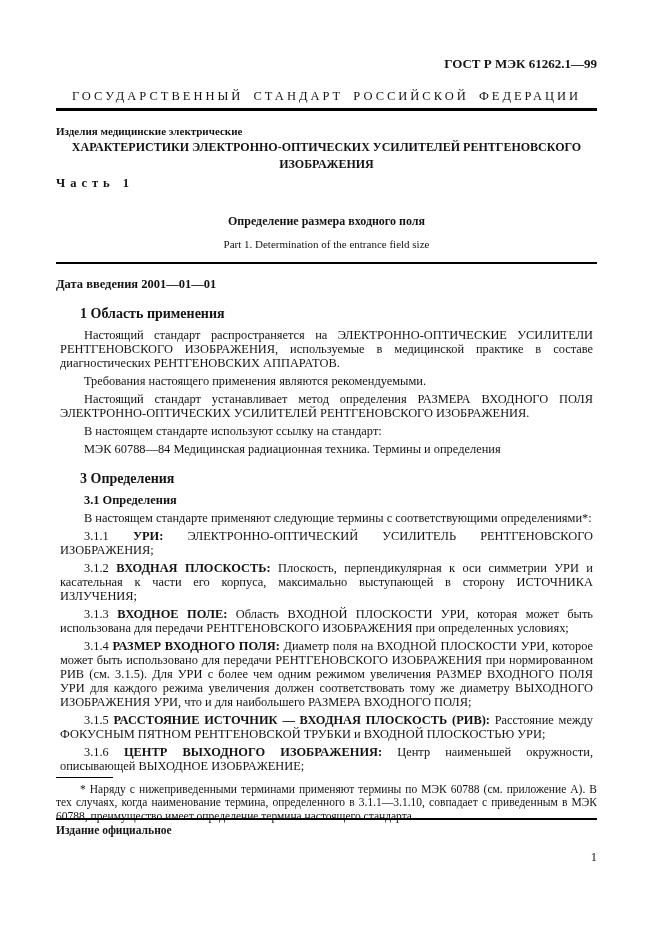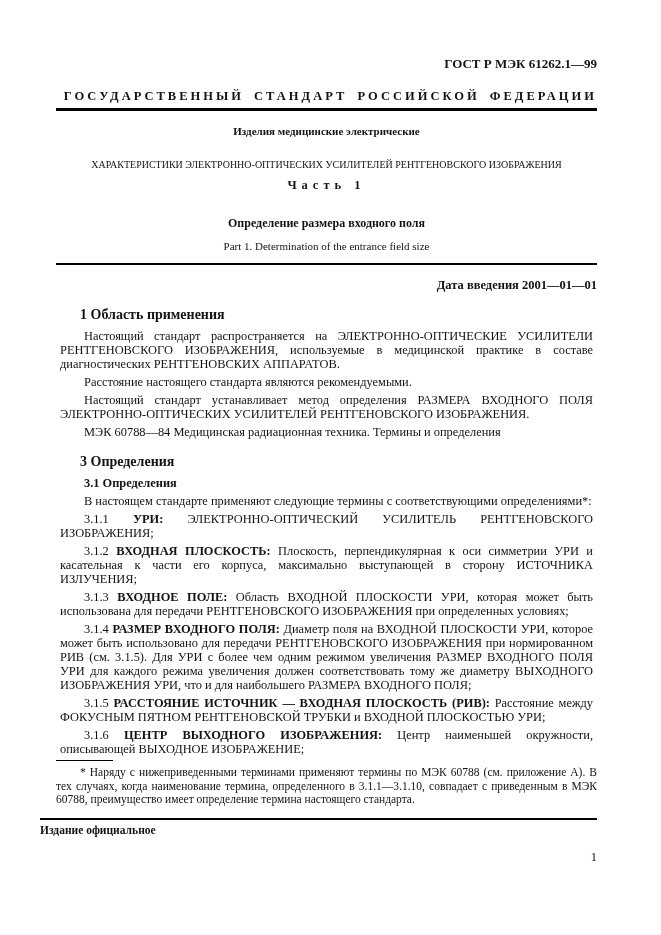--- a/index.html
+++ b/index.html
@@ -11,56 +11,56 @@
   }
   .page{
     position:relative;box-sizing:border-box;
     width:661px;height:935px;
     padding:56px 64px 0 56px;
   }
   .doc-number{
     text-align:right;font-weight:bold;font-size:13px;line-height:16px;
   }
   .fed-header{
-    margin-top:17px;text-align:right;font-weight:bold;
+    margin-top:17px;text-align:center;font-weight:normal;
     font-size:12.5px;line-height:15px;letter-spacing:3px;word-spacing:4px;
     white-space:nowrap;
   }
   .rule-header{height:3px;background:#000;margin-top:4px;}
-  .subject{margin-top:14px;text-align:center;font-weight:bold;font-size:11px;line-height:13px;}
+  .subject{margin-top:14px;text-align:left;font-weight:bold;font-size:11px;line-height:13px;}
   .main-title{
-    margin-top:19px;text-align:center;font-weight:normal;
-    font-size:10px;line-height:16.5px;
+    margin-top:1px;text-align:center;font-weight:bold;
+    font-size:12px;line-height:16.5px;
   }
   .part-label{
-    margin-top:4px;text-align:center;font-weight:bold;
+    margin-top:4px;font-weight:bold;
     font-size:12.5px;line-height:14px;letter-spacing:5px;font-family:Liberation Serif, serif;
   }
   .subtitle{margin-top:24px;text-align:center;font-weight:bold;font-size:12px;line-height:14px;}
   .title-en{margin-top:10px;text-align:center;font-size:11px;line-height:13.5px;}
   .rule-mid{height:2px;background:#000;margin-top:10px;}
-  .effective-date{margin-top:13px;text-align:right;font-weight:bold;font-size:12.5px;line-height:14px;}
+  .effective-date{margin-top:13px;text-align:left;font-weight:bold;font-size:12.5px;line-height:14px;}
   .sec-heading{
     margin:15px 0 6px 0;font-size:14px;font-weight:bold;line-height:16px;
     text-indent:24px;
   }
   .body-copy .sec-heading + .body-par{margin-top:0;}
   .body-par{
     margin:4px;font-size:12.4px;line-height:14px;
     text-align:justify;text-indent:24px;
   }
   .body-par .b{font-weight:bold;}
   .footnote-block{margin-top:4px;}
   .footnote-rule{width:57px;height:1px;background:#000;}
   .footnote-text{
     margin:5px 0 0 0;font-size:11.5px;line-height:13.5px;
     text-align:justify;text-indent:24px;
   }
   .footer{
-    position:absolute;left:40px;right:64px;top:818px;
+    position:absolute;left:56px;right:64px;top:818px;
   }
   .footer-rule{height:2px;background:#000;}
   .edition{margin-top:3px;font-weight:bold;font-size:11.5px;line-height:14px;}
   .page-number{margin-top:13px;text-align:right;font-size:12.5px;line-height:14px;}
 </style>
 </head>
 <body>
 
 <div class="page">
 
@@ -78,22 +78,23 @@
     <div>Part 1. Determination of the entrance field size</div>
   </div>
 
   <div class="rule-mid"></div>
 
   <div class="effective-date">Дата введения 2001—01—01</div>
 
   <div class="body-copy">
       <h2 class="sec-heading">1 Область применения</h2>
       <p class="body-par"><span>Настоящий стандарт распространяется на ЭЛЕКТРОННО-ОПТИЧЕСКИЕ УСИЛИТЕЛИ РЕНТГЕНОВСКОГО ИЗОБРАЖЕНИЯ, используемые в медицинской практике в составе диагностических РЕНТГЕНОВСКИХ АППАРАТОВ.</span></p>
-      <p class="body-par"><span>Расстояние настоящего стандарта являются рекомендуемыми.</span></p>
+      <p class="body-par"><span>Требования настоящего применения являются рекомендуемыми.</span></p>
       <p class="body-par"><span>Настоящий стандарт устанавливает метод определения РАЗМЕРА ВХОДНОГО ПОЛЯ ЭЛЕКТРОННО-ОПТИЧЕСКИХ УСИЛИТЕЛЕЙ РЕНТГЕНОВСКОГО ИЗОБРАЖЕНИЯ.</span></p>
+      <p class="body-par"><span>В настоящем стандарте используют ссылку на стандарт:</span></p>
       <p class="body-par"><span>МЭК 60788—84 Медицинская радиационная техника. Термины и определения</span></p>
       <h2 class="sec-heading">3 Определения</h2>
       <p class="body-par"><span class="b">3.1 Определения</span></p>
       <p class="body-par"><span>В настоящем стандарте применяют следующие термины с соответствующими определениями*:</span></p>
       <p class="body-par"><span>3.1.1 </span><span class="b">УРИ:</span><span> ЭЛЕКТРОННО-ОПТИЧЕСКИЙ УСИЛИТЕЛЬ РЕНТГЕНОВСКОГО ИЗОБРАЖЕНИЯ;</span></p>
       <p class="body-par"><span>3.1.2 </span><span class="b">ВХОДНАЯ ПЛОСКОСТЬ:</span><span> Плоскость, перпендикулярная к оси симметрии УРИ и касательная к части его корпуса, максимально выступающей в сторону ИСТОЧНИКА ИЗЛУЧЕНИЯ;</span></p>
       <p class="body-par"><span>3.1.3 </span><span class="b">ВХОДНОЕ ПОЛЕ:</span><span> Область ВХОДНОЙ ПЛОСКОСТИ УРИ, которая может быть использована для передачи РЕНТГЕНОВСКОГО ИЗОБРАЖЕНИЯ при определенных условиях;</span></p>
       <p class="body-par"><span>3.1.4 </span><span class="b">РАЗМЕР ВХОДНОГО ПОЛЯ:</span><span> Диаметр поля на ВХОДНОЙ ПЛОСКОСТИ УРИ, которое может быть использовано для передачи РЕНТГЕНОВСКОГО ИЗОБРАЖЕНИЯ при нормированном РИВ (см. 3.1.5). Для УРИ с более чем одним режимом увеличения РАЗМЕР ВХОДНОГО ПОЛЯ УРИ для каждого режима увеличения должен соответствовать тому же диаметру ВЫХОДНОГО ИЗОБРАЖЕНИЯ УРИ, что и для наибольшего РАЗМЕРА ВХОДНОГО ПОЛЯ;</span></p>
       <p class="body-par"><span>3.1.5 </span><span class="b">РАССТОЯНИЕ ИСТОЧНИК — ВХОДНАЯ ПЛОСКОСТЬ (РИВ):</span><span> Расстояние между ФОКУСНЫМ ПЯТНОМ РЕНТГЕНОВСКОЙ ТРУБКИ и ВХОДНОЙ ПЛОСКОСТЬЮ УРИ;</span></p>
       <p class="body-par"><span>3.1.6 </span><span class="b">ЦЕНТР ВЫХОДНОГО ИЗОБРАЖЕНИЯ:</span><span> Центр наименьшей окружности, описывающей ВЫХОДНОЕ ИЗОБРАЖЕНИЕ;</span></p>

